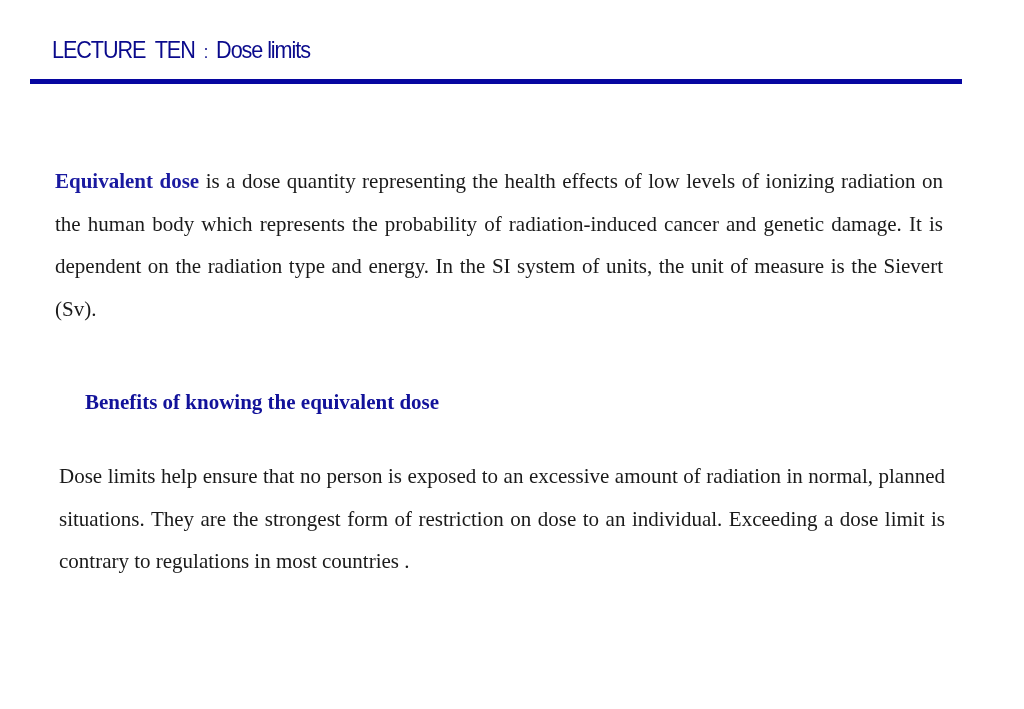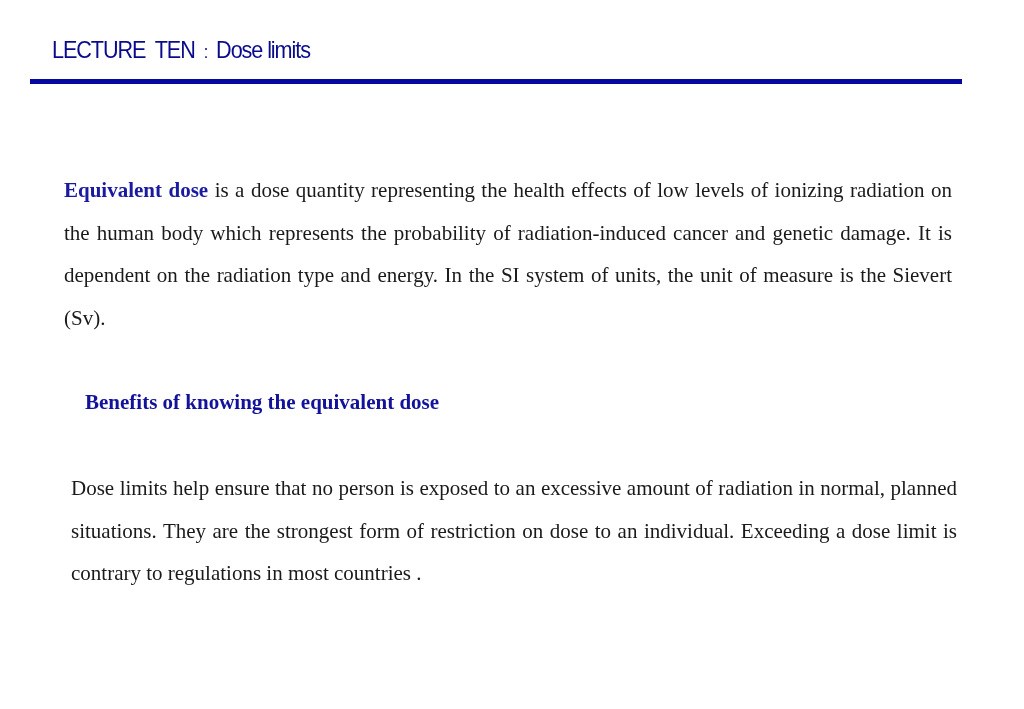--- a/index.html
+++ b/index.html
@@ -34,17 +34,17 @@
       font-size: 21px; font-weight: bold; color: #12129a; margin-left: 28px;
     }
   </style>
 </head>
 <body>
 
 <div class="title"><span>LECTURE  TEN</span><span class="sep">:</span><span>Dose limits</span></div>
 
 <div class="rule"></div>
 
-<p class="para p1" style="margin:12px;"><span class="kw">Equivalent dose</span><span> is a dose quantity representing the health effects of low levels of ionizing radiation on the human body which represents the probability of radiation-induced cancer and genetic damage. It is dependent on the radiation type and energy. In the SI system of units, the unit of measure is the Sievert (Sv).</span></p>
+<p class="para p1" style="margin:3px;"><span class="kw">Equivalent dose</span><span> is a dose quantity representing the health effects of low levels of ionizing radiation on the human body which represents the probability of radiation-induced cancer and genetic damage. It is dependent on the radiation type and energy. In the SI system of units, the unit of measure is the Sievert (Sv).</span></p>
 
 <div class="subhead">Benefits of knowing the equivalent dose</div>
 
-<p class="para p2" style="margin:15px;">Dose limits help ensure that no person is exposed to an excessive amount of radiation in normal, planned situations. They are the strongest form of restriction on dose to an individual. Exceeding a dose limit is contrary to regulations in most countries .</p>
+<p class="para p2" style="margin:3px;">Dose limits help ensure that no person is exposed to an excessive amount of radiation in normal, planned situations. They are the strongest form of restriction on dose to an individual. Exceeding a dose limit is contrary to regulations in most countries .</p>
 
 </body></html>

